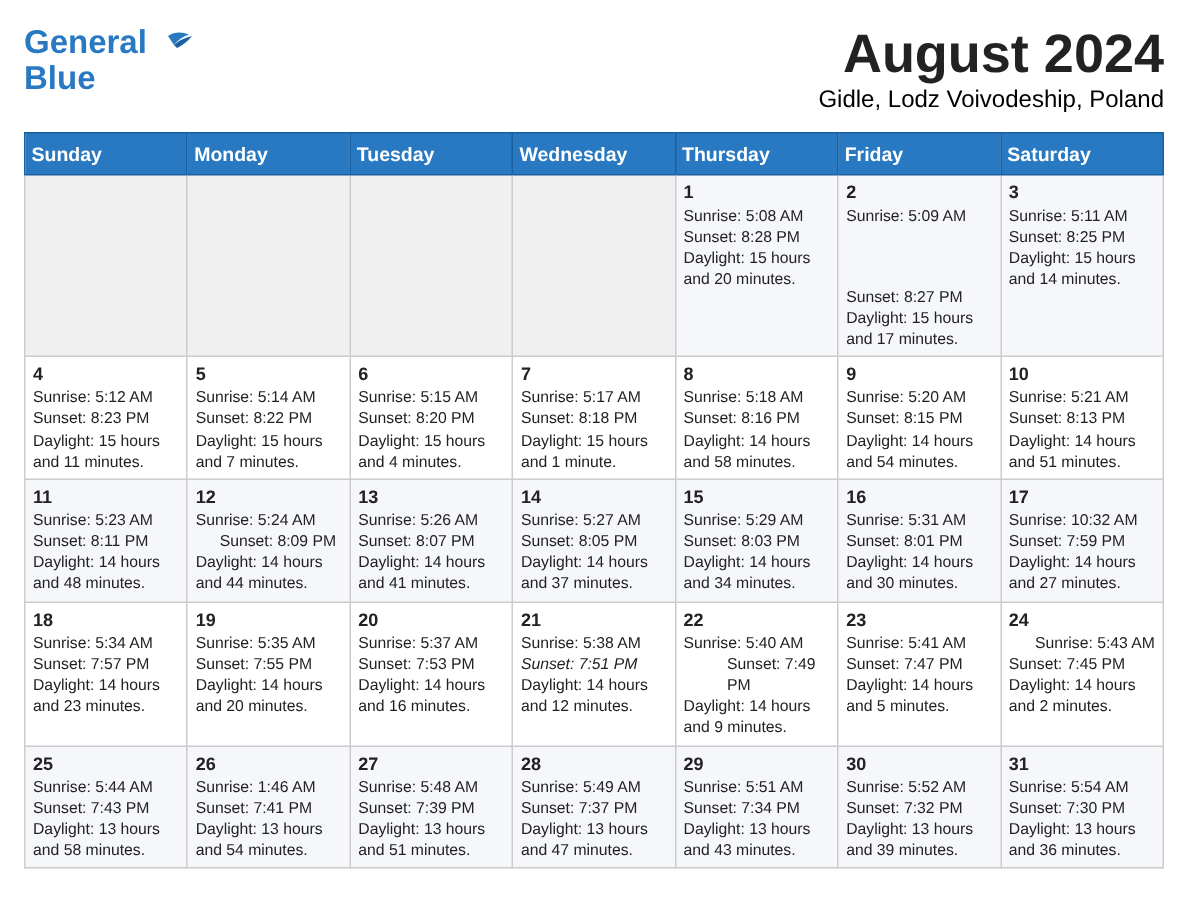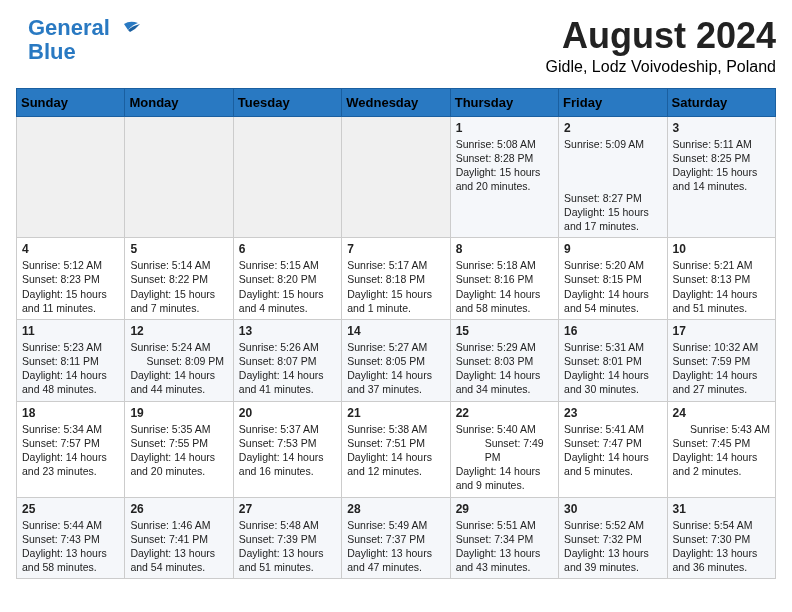--- a/index.html
+++ b/index.html
@@ -13,21 +13,20 @@
     .header {
       display: flex;
       align-items: flex-start;
       justify-content: space-between;
       margin-bottom: 12px;
     }
     .logo {
       display: flex;
       flex-direction: column;
       align-items: flex-start;
-      margin-left: 12px;
     }
     .logo-text {
       font-size: 22px;
       font-weight: bold;
       color: #1a3a5c;
       line-height: 1.1;
     }
     .logo-text span {
       color: #2979c2;
     }
@@ -45,21 +44,21 @@
       color: #000000;
       margin-top: 2px;
     }
     table {
       width: 100%;
       border-collapse: collapse;
       table-layout: fixed;
     }
     thead tr th {
       background: #2979c2;
-      color: #000000;
+      color: #ffffff;
       font-size: 13px;
       font-weight: bold;
       padding: 6px 4px;
       text-align: left;
       border: 1px solid #1a5fa0;
     }
     tbody tr td {
       vertical-align: top;
       border: 1px solid #ccc;
       padding: 4px 5px;
@@ -265,21 +264,21 @@
         <td>
           <span class="day-num">20</span>
           <div style="line-height: 1.35;">Sunrise: 5:37 AM</div>
           <div style="line-height: 1.35;">Sunset: 7:53 PM</div>
           <div style="line-height: 1.35;">Daylight: 14 hours</div>
           <div style="line-height: 1.35;">and 16 minutes.</div>
         </td>
         <td>
           <span class="day-num">21</span>
           <div style="line-height: 1.35;">Sunrise: 5:38 AM</div>
-          <div style="line-height: 1.35;">Sunset: 7:51 PM</div>
+          <div style="line-height: 1.35; font-style: italic;">Sunset: 7:51 PM</div>
           <div style="line-height: 1.35;">Daylight: 14 hours</div>
           <div style="line-height: 1.35;">and 12 minutes.</div>
         </td>
         <td>
           <span class="day-num">22</span>
           <div style="line-height: 1.35;">Sunrise: 5:40 AM</div>
           <div style="line-height: 1.35; margin-left: 29px;">Sunset: 7:49 PM</div>
           <div style="line-height: 1.35;">Daylight: 14 hours</div>
           <div style="line-height: 1.35;">and 9 minutes.</div>
         </td>

